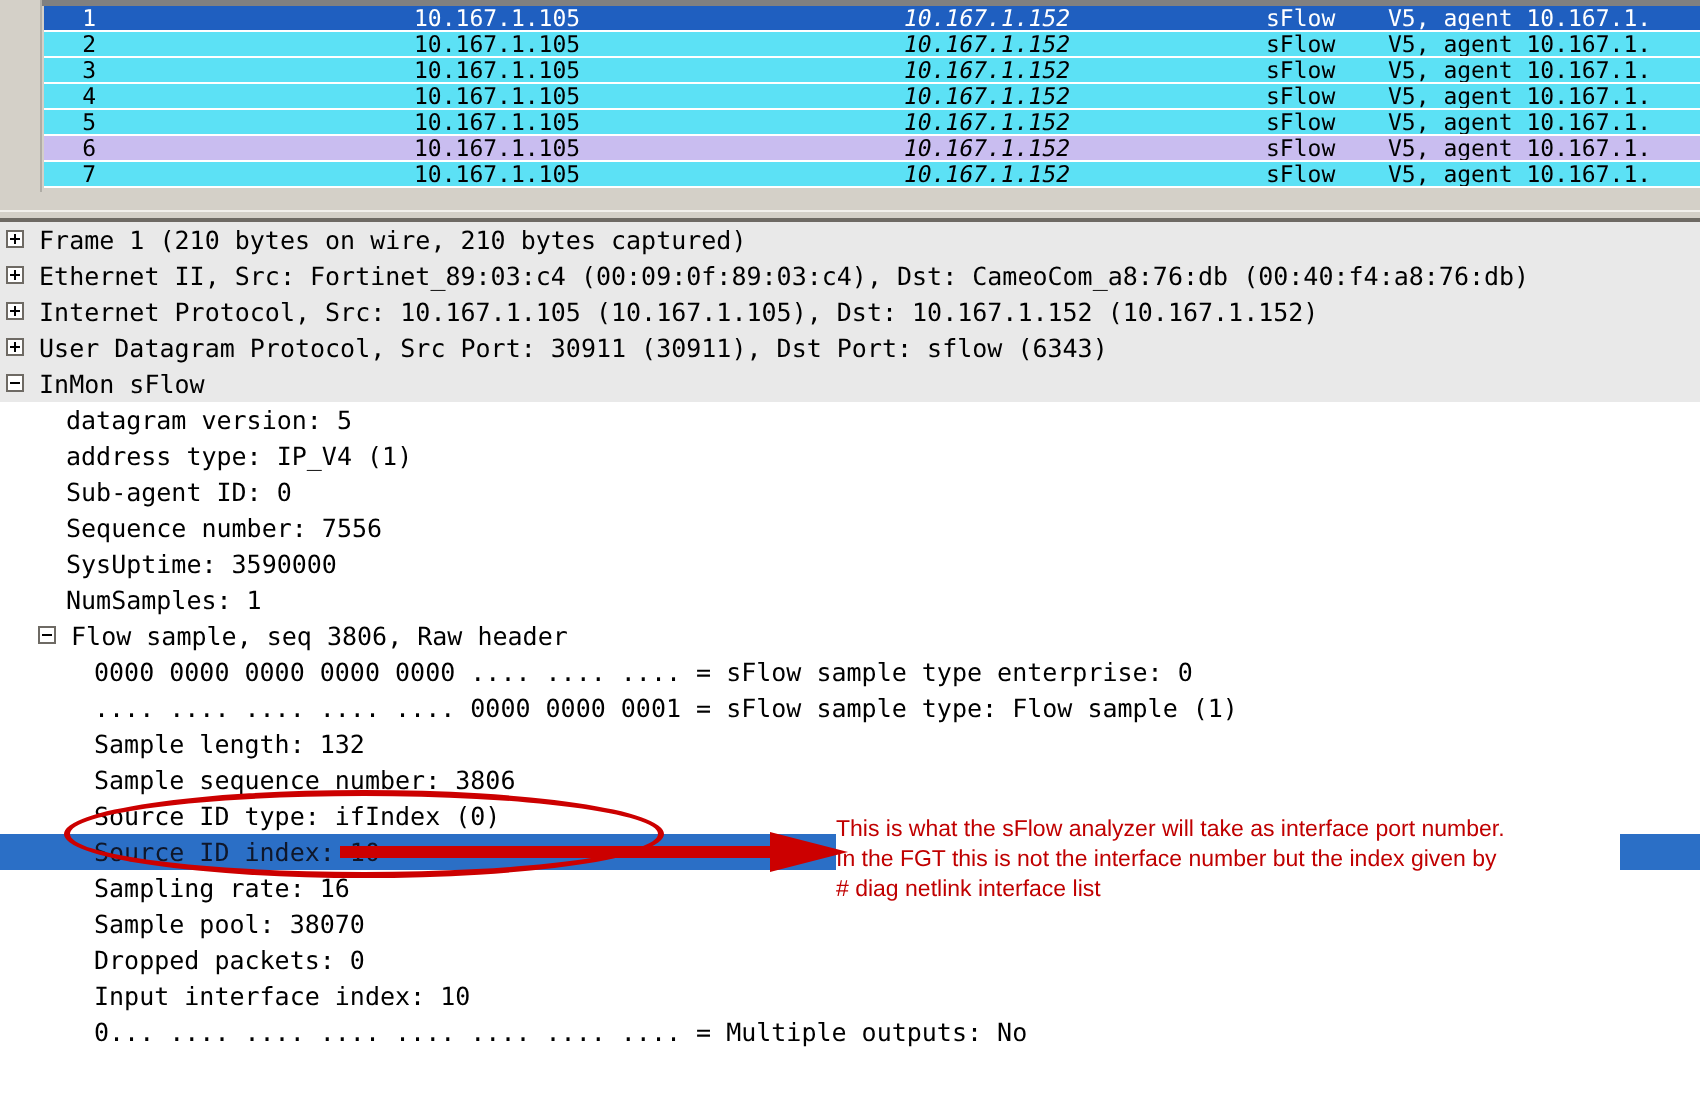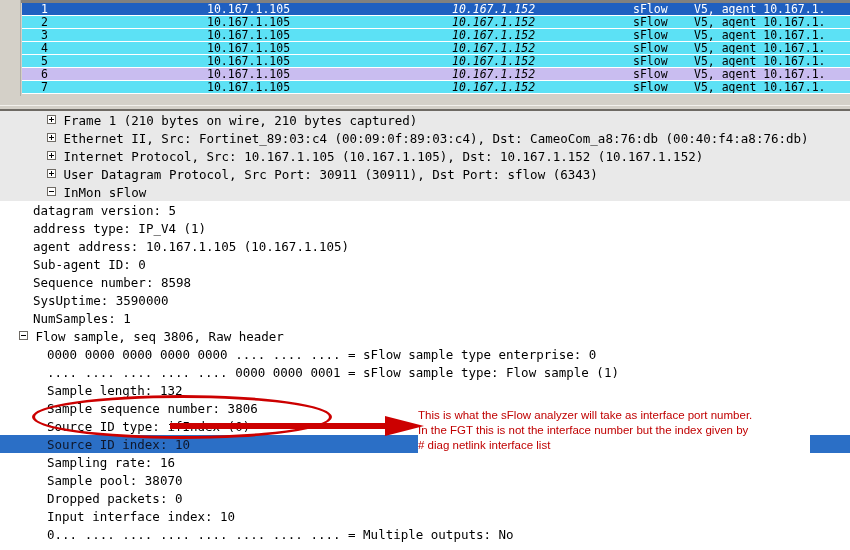--- a/index.html
+++ b/index.html
@@ -113,21 +113,21 @@
     background: #000000;
   }
   .expander.plus::after {
     content: "";
     position: absolute;
     left: 3px; top: 1px;
     width: 1px; height: 5px;
     background: #000000;
   }
   .tlabel { vertical-align: middle; }
-  .ind0 { padding-left: 3px; margin-left: 44px; }
+  .ind0 { padding-left: 3px; }
   .ind1 { padding-left: 19px; }
   .ind2 { padding-left: 33px; }
   .ind3 { padding-left: 47px; margin-top: 17px; }
 
   
   #annot-note {
     position: absolute;
     left: 418px; top: 376px;
     width: 392px; height: 48px;
     background: #ffffff;
@@ -230,23 +230,22 @@
   <div id="pane-divider"></div>
 
   <div id="detail-tree">
       <div class="trow band"><span class="ind0"><span class="expander plus"></span> <span class="tlabel">Frame 1 (210 bytes on wire, 210 bytes captured)</span></span></div>
       <div class="trow band"><span class="ind0"><span class="expander plus"></span> <span class="tlabel">Ethernet II, Src: Fortinet_89:03:c4 (00:09:0f:89:03:c4), Dst: CameoCom_a8:76:db (00:40:f4:a8:76:db)</span></span></div>
       <div class="trow band"><span class="ind0"><span class="expander plus"></span> <span class="tlabel">Internet Protocol, Src: 10.167.1.105 (10.167.1.105), Dst: 10.167.1.152 (10.167.1.152)</span></span></div>
       <div class="trow band"><span class="ind0"><span class="expander plus"></span> <span class="tlabel">User Datagram Protocol, Src Port: 30911 (30911), Dst Port: sflow (6343)</span></span></div>
       <div class="trow band"><span class="ind0"><span class="expander minus"></span> <span class="tlabel">InMon sFlow</span></span></div>
       <div class="trow"><span class="ind2"><span class="tlabel">datagram version: 5</span></span></div>
       <div class="trow"><span class="ind2"><span class="tlabel">address type: IP_V4 (1)</span></span></div>
-      <div class="trow"><span class="ind2"><span class="tlabel">agent address: 10.167.1.105 (10.167.1.105)</span></span></div>
       <div class="trow"><span class="ind2"><span class="tlabel">Sub-agent ID: 0</span></span></div>
-      <div class="trow"><span class="ind2"><span class="tlabel">Sequence number: 8598</span></span></div>
+      <div class="trow"><span class="ind2"><span class="tlabel">Sequence number: 7556</span></span></div>
       <div class="trow"><span class="ind2"><span class="tlabel">SysUptime: 3590000</span></span></div>
       <div class="trow"><span class="ind2"><span class="tlabel">NumSamples: 1</span></span></div>
       <div class="trow"><span class="ind1"><span class="expander minus"></span> <span class="tlabel">Flow sample, seq 3806, Raw header</span></span></div>
       <div class="trow"><span class="ind3"><span class="tlabel">0000 0000 0000 0000 0000 .... .... .... = sFlow sample type enterprise: 0</span></span></div>
       <div class="trow"><span class="ind3"><span class="tlabel">.... .... .... .... .... 0000 0000 0001 = sFlow sample type: Flow sample (1)</span></span></div>
       <div class="trow"><span class="ind3"><span class="tlabel">Sample length: 132</span></span></div>
       <div class="trow"><span class="ind3"><span class="tlabel">Sample sequence number: 3806</span></span></div>
       <div class="trow"><span class="ind3"><span class="tlabel">Source ID type: ifIndex (0)</span></span></div>
       <div class="trow sel"><span class="ind3"><span class="tlabel">Source ID index: 10</span></span></div>
       <div class="trow"><span class="ind3"><span class="tlabel">Sampling rate: 16</span></span></div>

